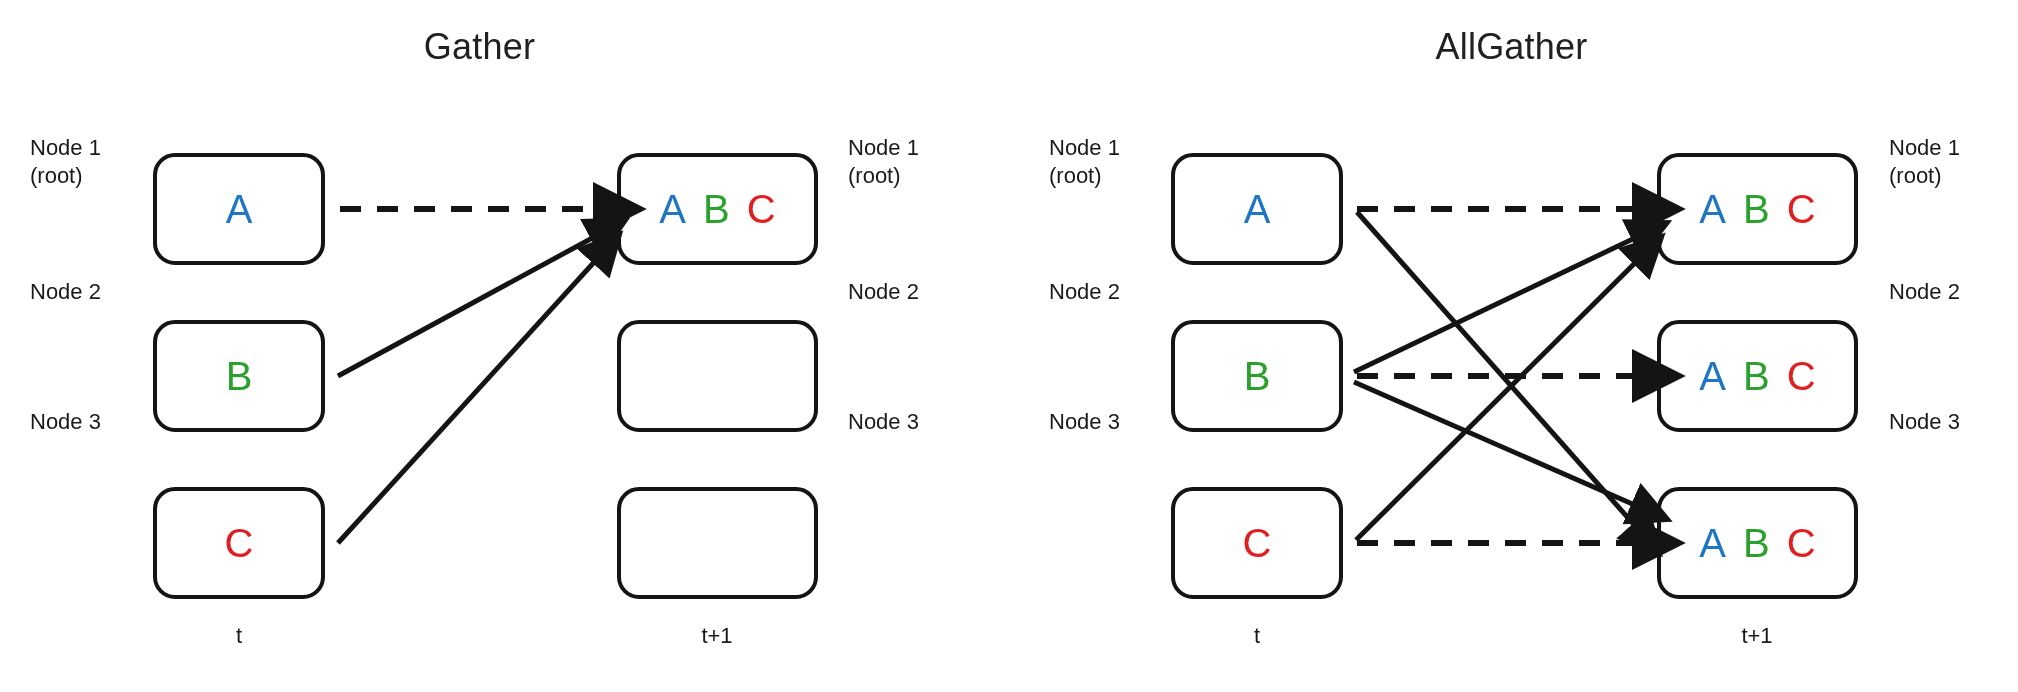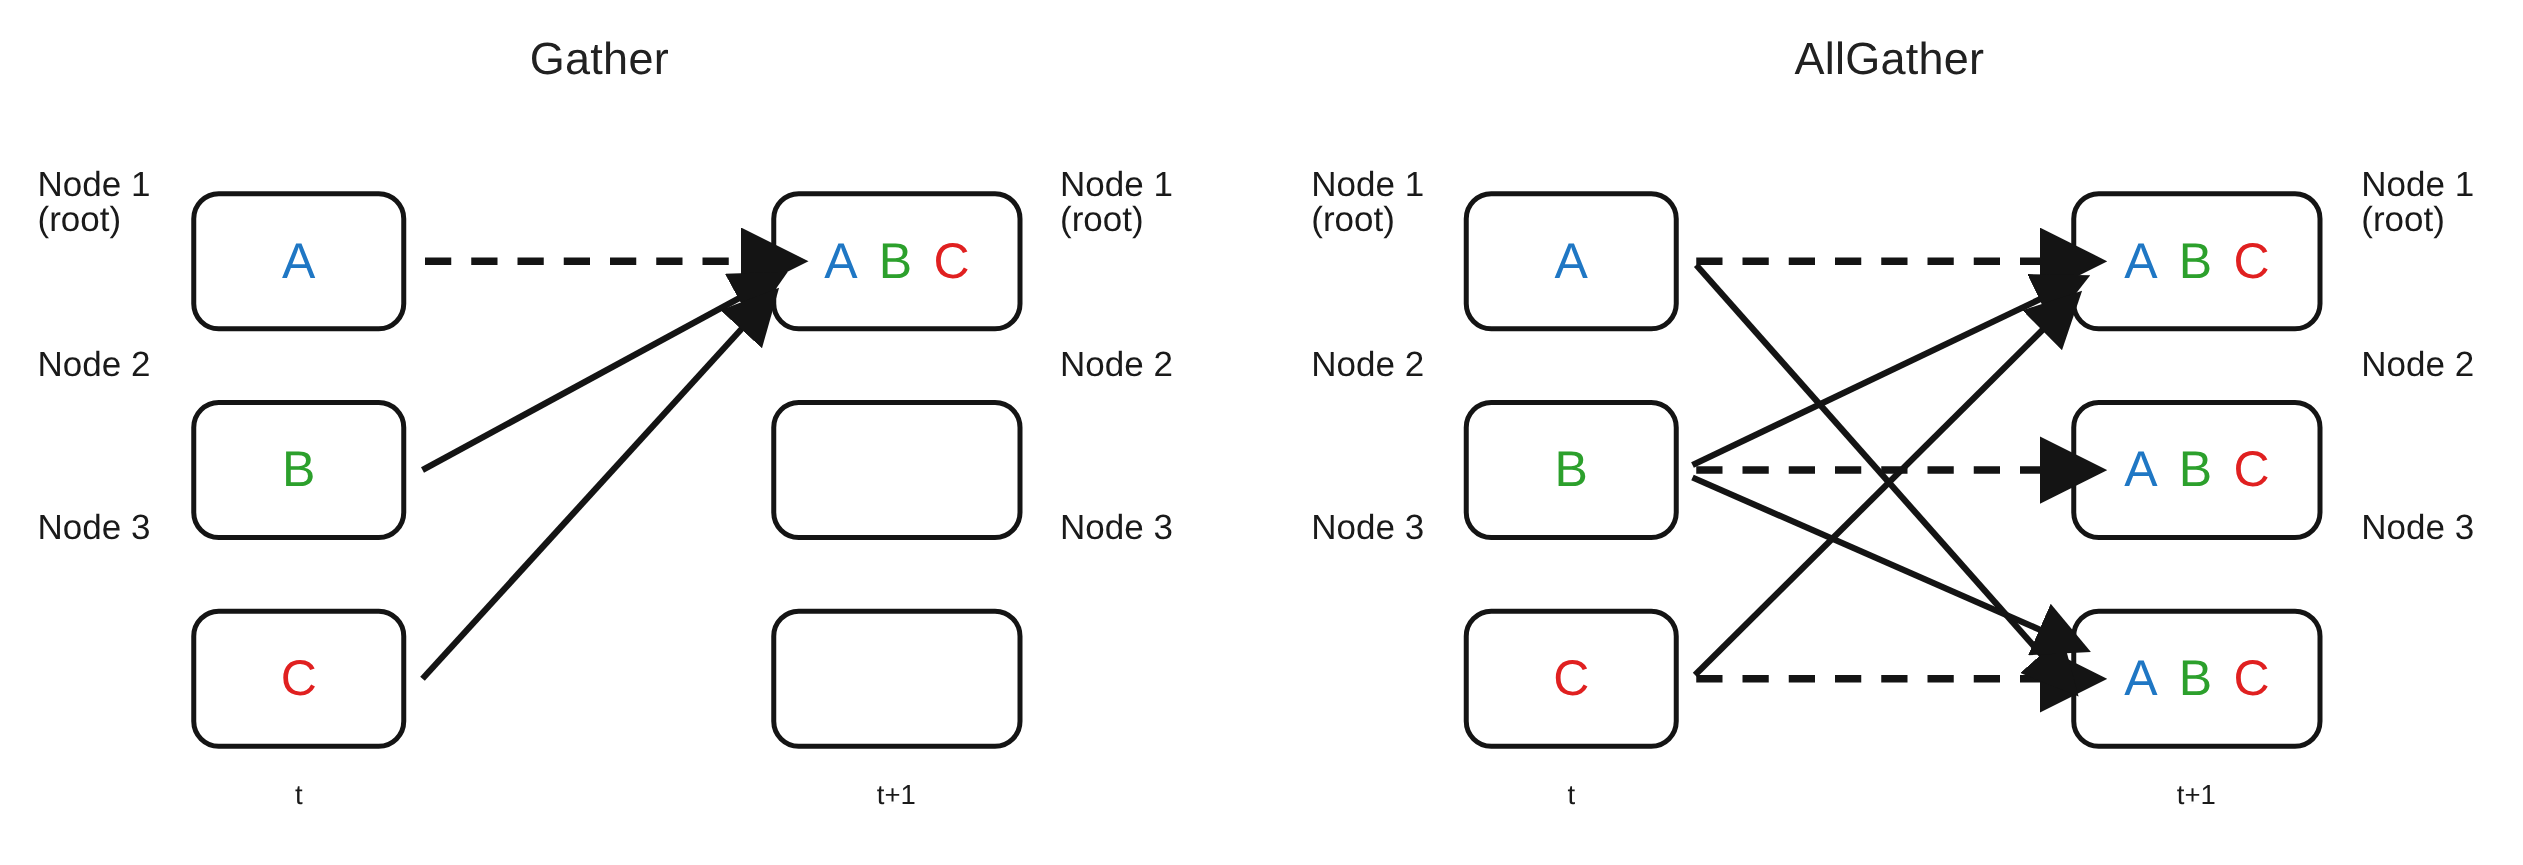--- a/index.html
+++ b/index.html
@@ -52,21 +52,21 @@
     font-size: 40px;
     font-weight: 400;
     line-height: 1;
   }
   .letter.c-a { color: #1f77c4; }
   .letter.c-b { color: #2ca02c; }
   .letter.c-c { color: #e02020; }
 
   .node-label {
     position: absolute;
-    font-size: 28px;
+    font-size: 22px;
     line-height: 28px;
     color: #1a1a1a;
     white-space: pre-line;
   }
   .node-label.right-side { text-align: left; }
   .node-label.left-side  { text-align: left; }
 
   .step-label {
     position: absolute;
     font-size: 22px;

